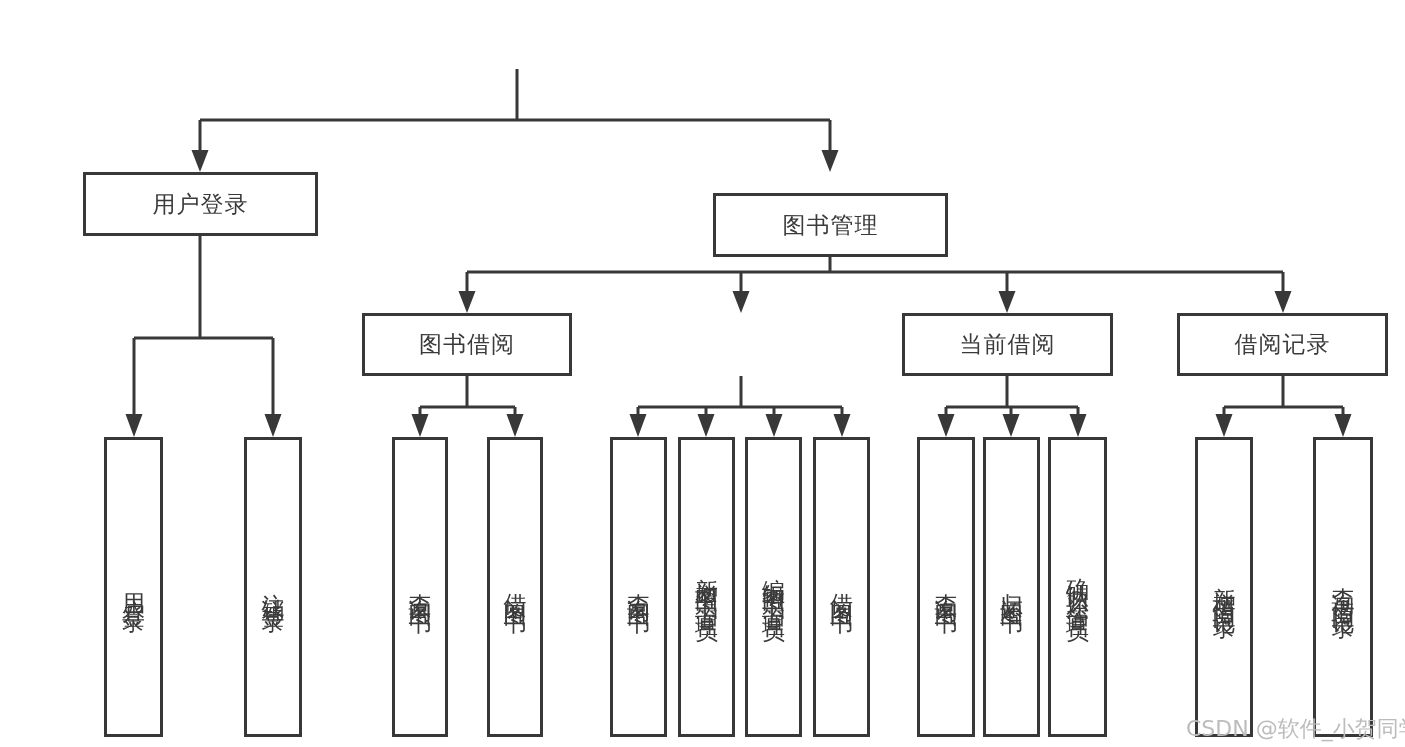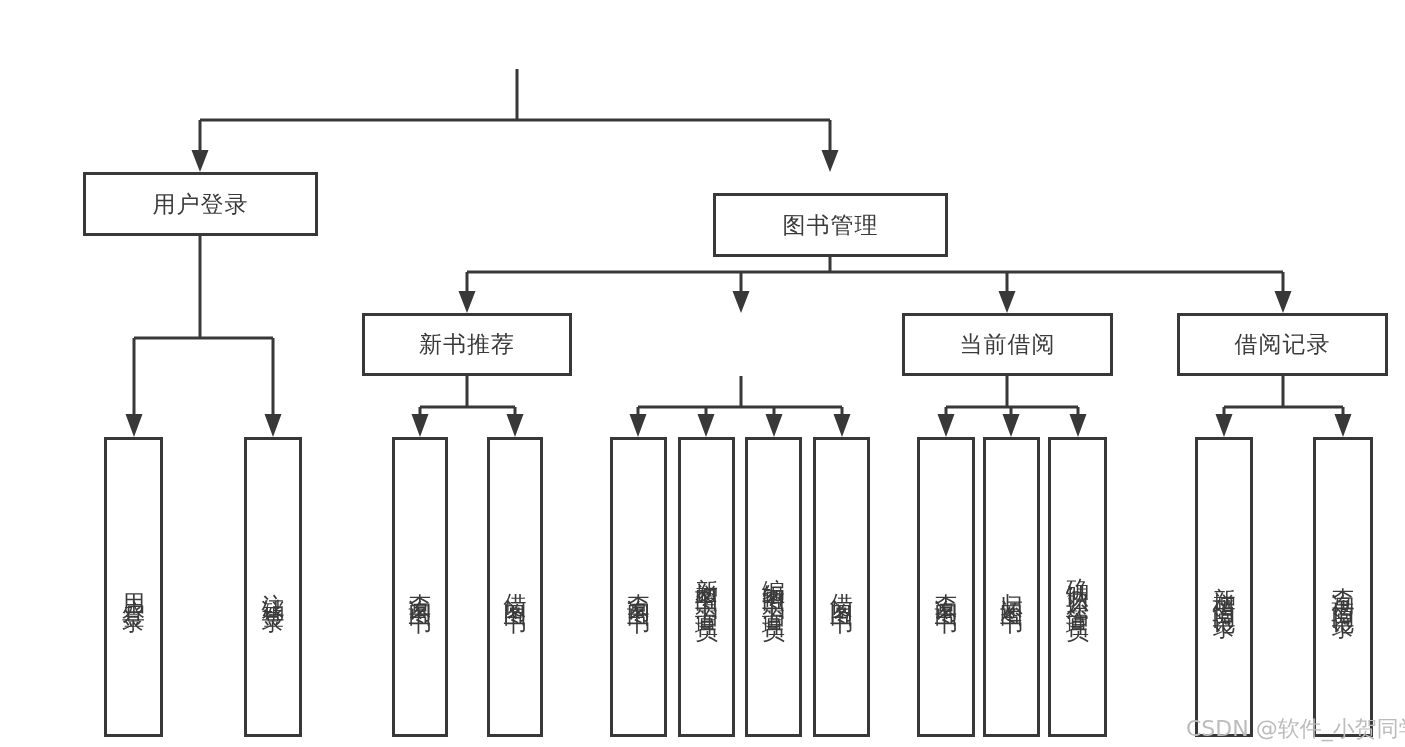--- a/index.html
+++ b/index.html
@@ -96,21 +96,21 @@
 
 
   <div class="box" style="left:83px; top:172px; width:235px; height:64px;">
     <span class="hlabel">用户登录</span>
   </div>
   <div class="box" style="left:713px; top:172px; width:235px; height:64px;margin-top:21px;">
     <span class="hlabel">图书管理</span>
   </div>
 
   <div class="box" style="left:362px; top:313px; width:210px; height:63px;">
-    <span class="hlabel">新书推荐</span>
+    <span class="hlabel">图书借阅</span>
   </div>
   <div class="box" style="left:902px; top:313px; width:211px; height:63px;">
     <span class="hlabel">当前借阅</span>
   </div>
   <div class="box" style="left:1177px; top:313px; width:211px; height:63px;">
     <span class="hlabel">借阅记录</span>
   </div>
 
   <div class="box leaf" style="left:104px; width:59px;">
     <span class="vtext">用户登录</span>

